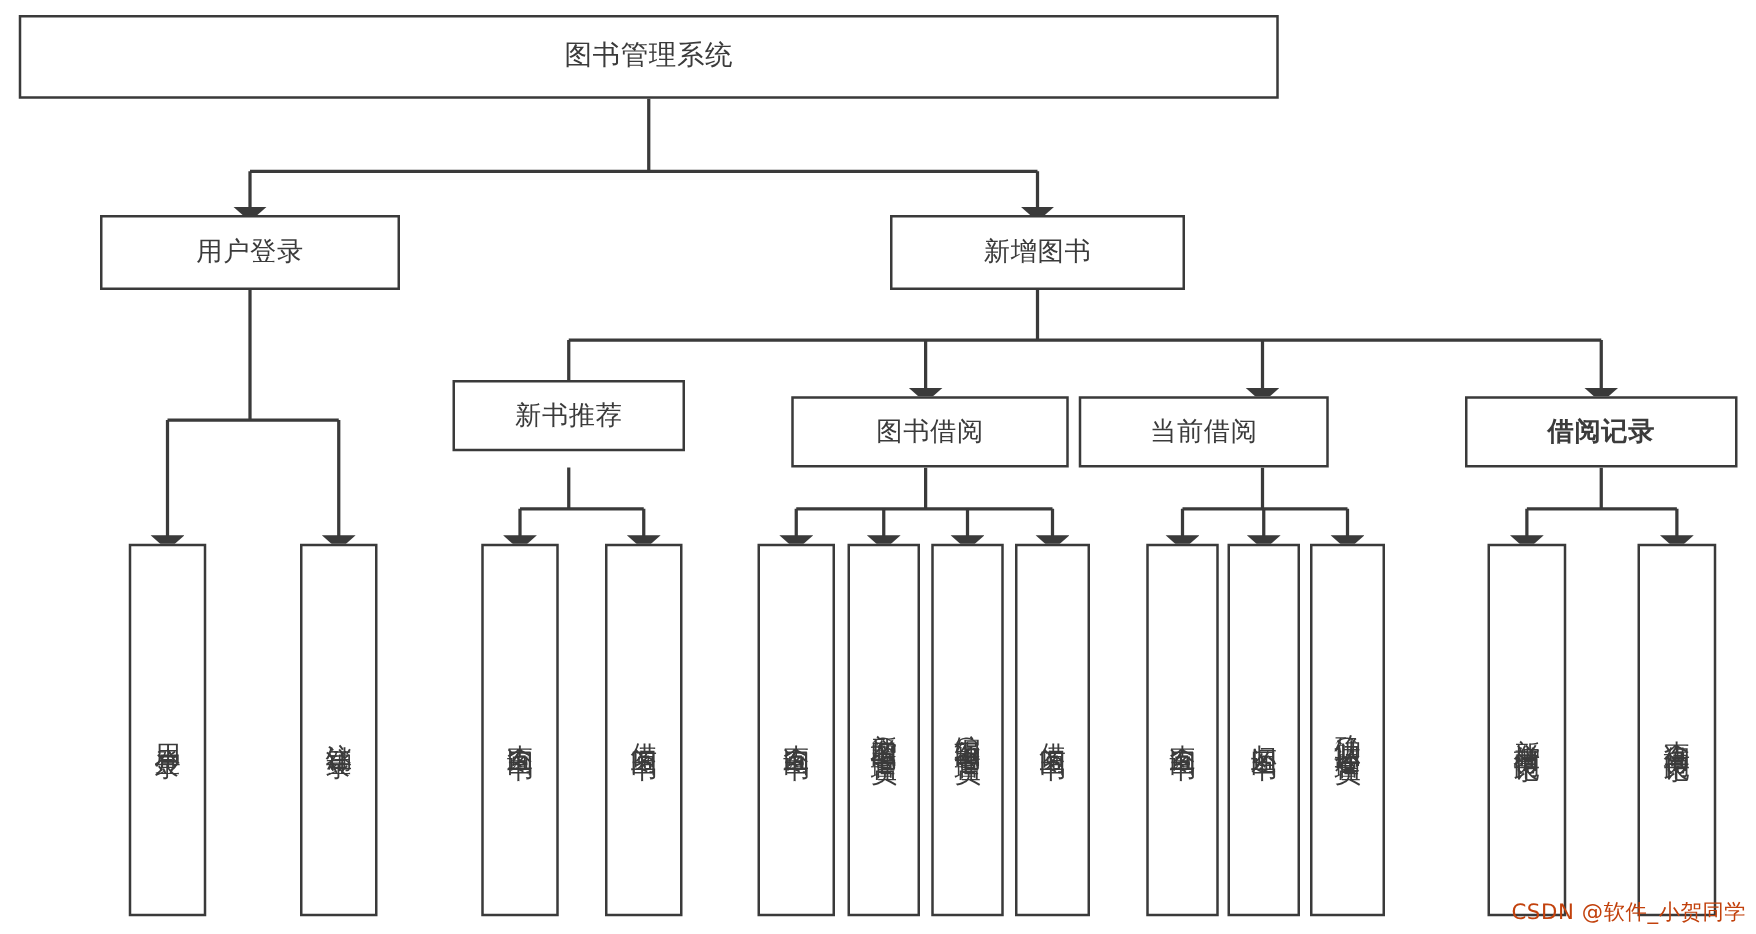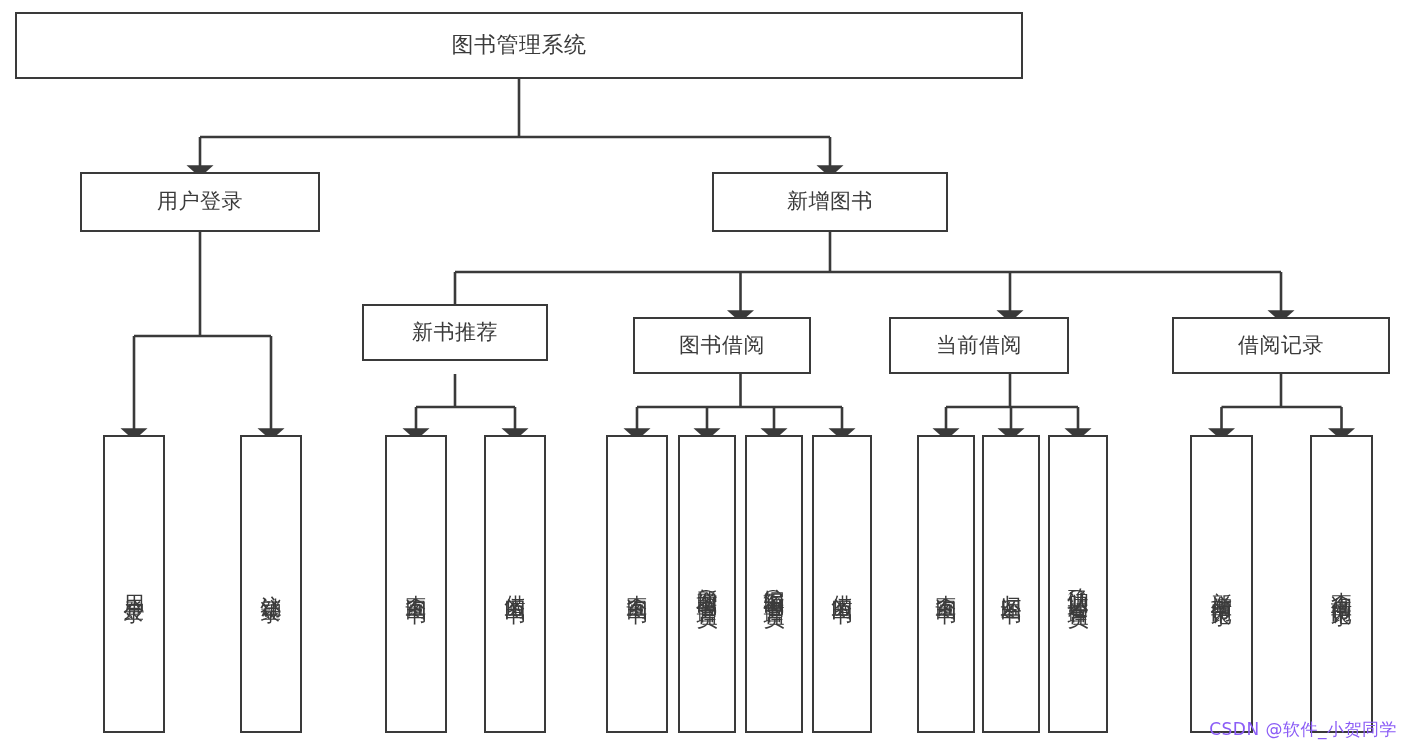--- a/index.html
+++ b/index.html
@@ -56,21 +56,21 @@
     font-size: 21px;
     line-height: 1.05;
     max-height: 100%;
     text-align: center;
   }
   .watermark {
     position: absolute;
     right: 8px;
     bottom: 6px;
     font-size: 17px;
-    color: #8b5cf6;
+    color: #c2410c;
     letter-spacing: 0.5px;
     white-space: nowrap;
     user-select: none;
     margin-top: 11px;
   }
 </style>
 </head>
 <body>
 
 <div id="canvas">
@@ -124,27 +124,27 @@
       </div>
       <div class="node " style="left: 80px; top: 172px; width: 240px; height: 60px;">
         <span class="node-label">用户登录</span>
       </div>
       <div class="node " style="left: 712px; top: 172px; width: 236px; height: 60px;">
         <span class="node-label">新增图书</span>
       </div>
       <div class="node " style="left: 362px; top: 304px; width: 186px; height: 57px;">
         <span class="node-label">新书推荐</span>
       </div>
-      <div class="node " style="left: 633px; top: 317px; width: 178px; height: 57px;">
+      <div class="node " style="left: 633px; top: 317px; width: 222px; height: 57px;">
         <span class="node-label">图书借阅</span>
       </div>
-      <div class="node " style="left: 889px; top: 317px; width: 180px; height: 57px;">
+      <div class="node " style="left: 863px; top: 317px; width: 200px; height: 57px;">
         <span class="node-label">当前借阅</span>
       </div>
-      <div class="node " style="left: 1172px; top: 317px; width: 218px; height: 57px;">
+      <div class="node " style="left: 1172px; top: 317px; width: 218px; height: 57px; font-weight: bold;">
         <span class="node-label">借阅记录</span>
       </div>
       <div class="node leaf" style="left: 103px; top: 435px; width: 62px; height: 298px;">
         <span class="node-label">用户登录</span>
       </div>
       <div class="node leaf" style="left: 240px; top: 435px; width: 62px; height: 298px;">
         <span class="node-label">注销登录</span>
       </div>
       <div class="node leaf" style="left: 385px; top: 435px; width: 62px; height: 298px;">
         <span class="node-label">查询图书</span>

